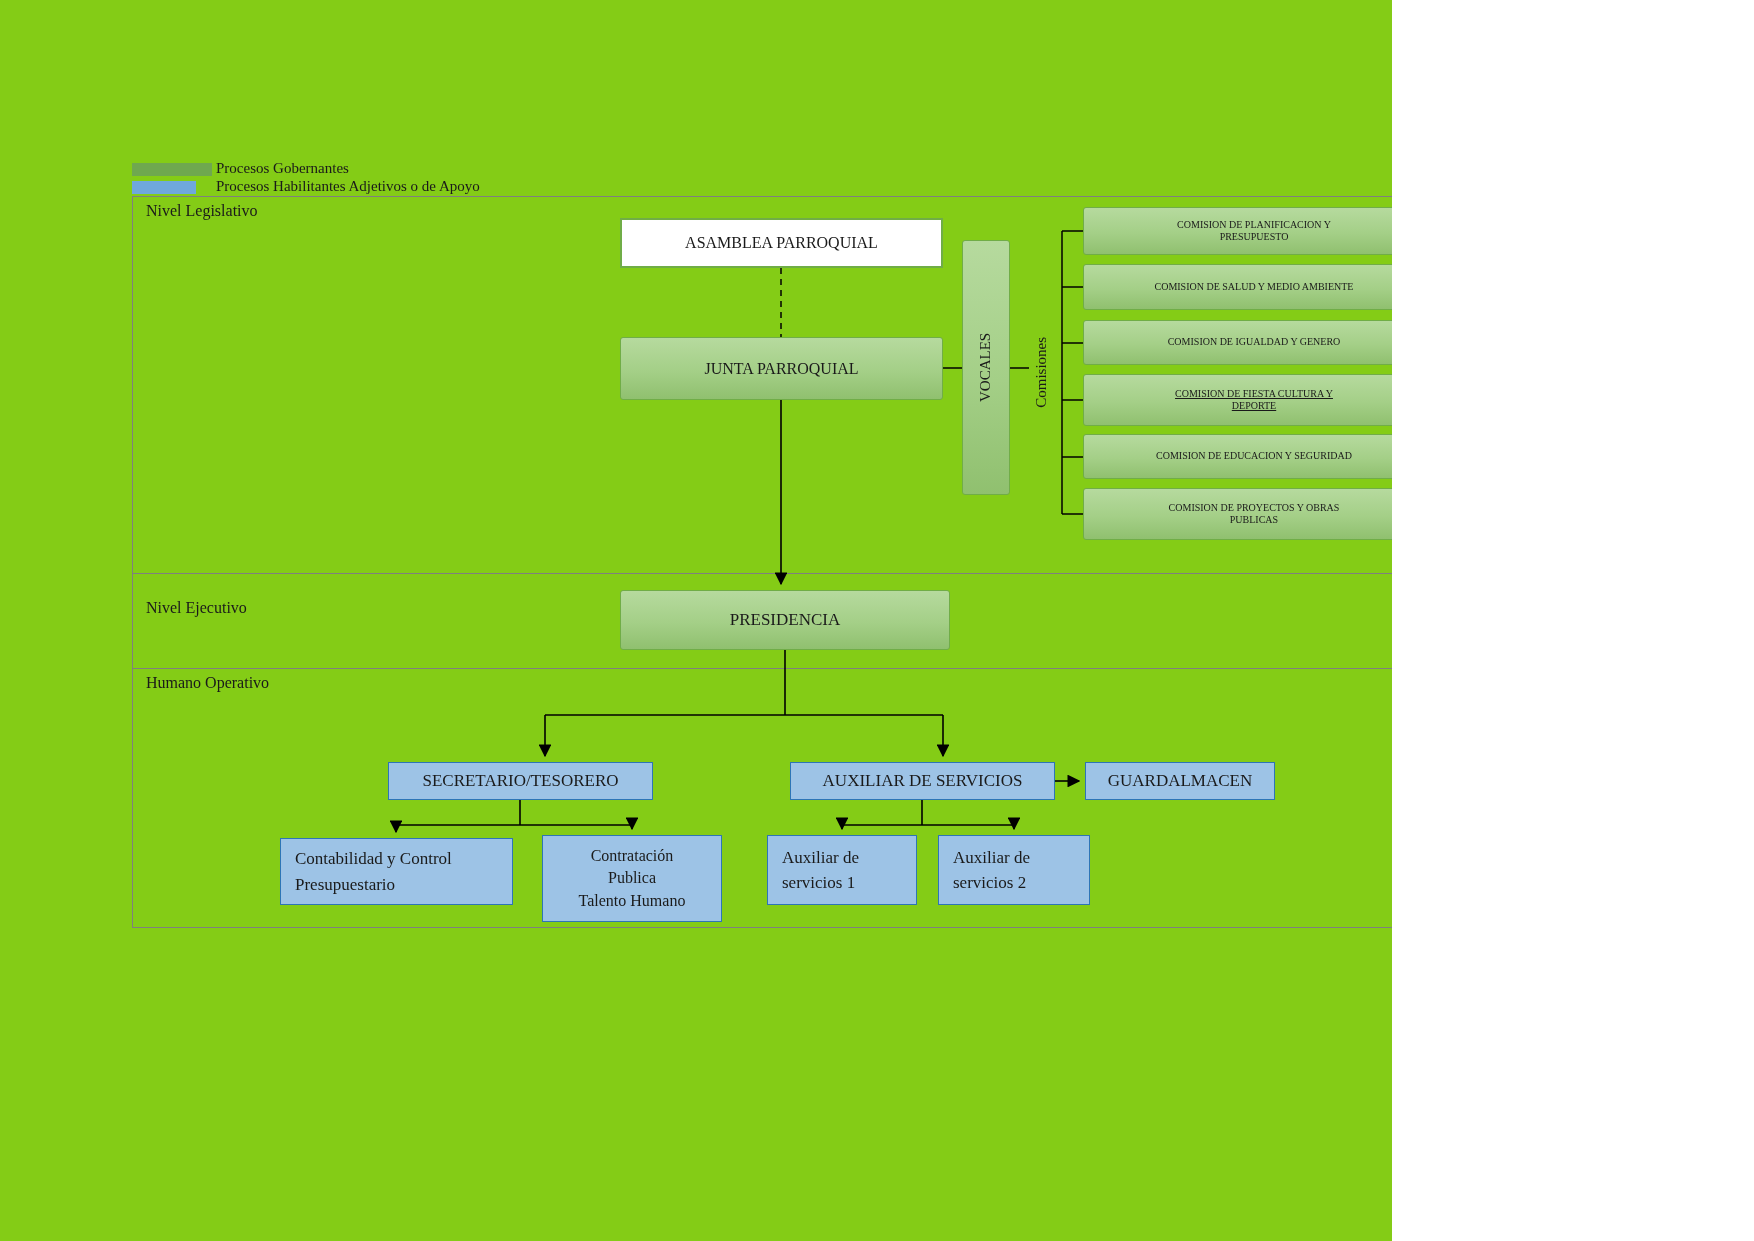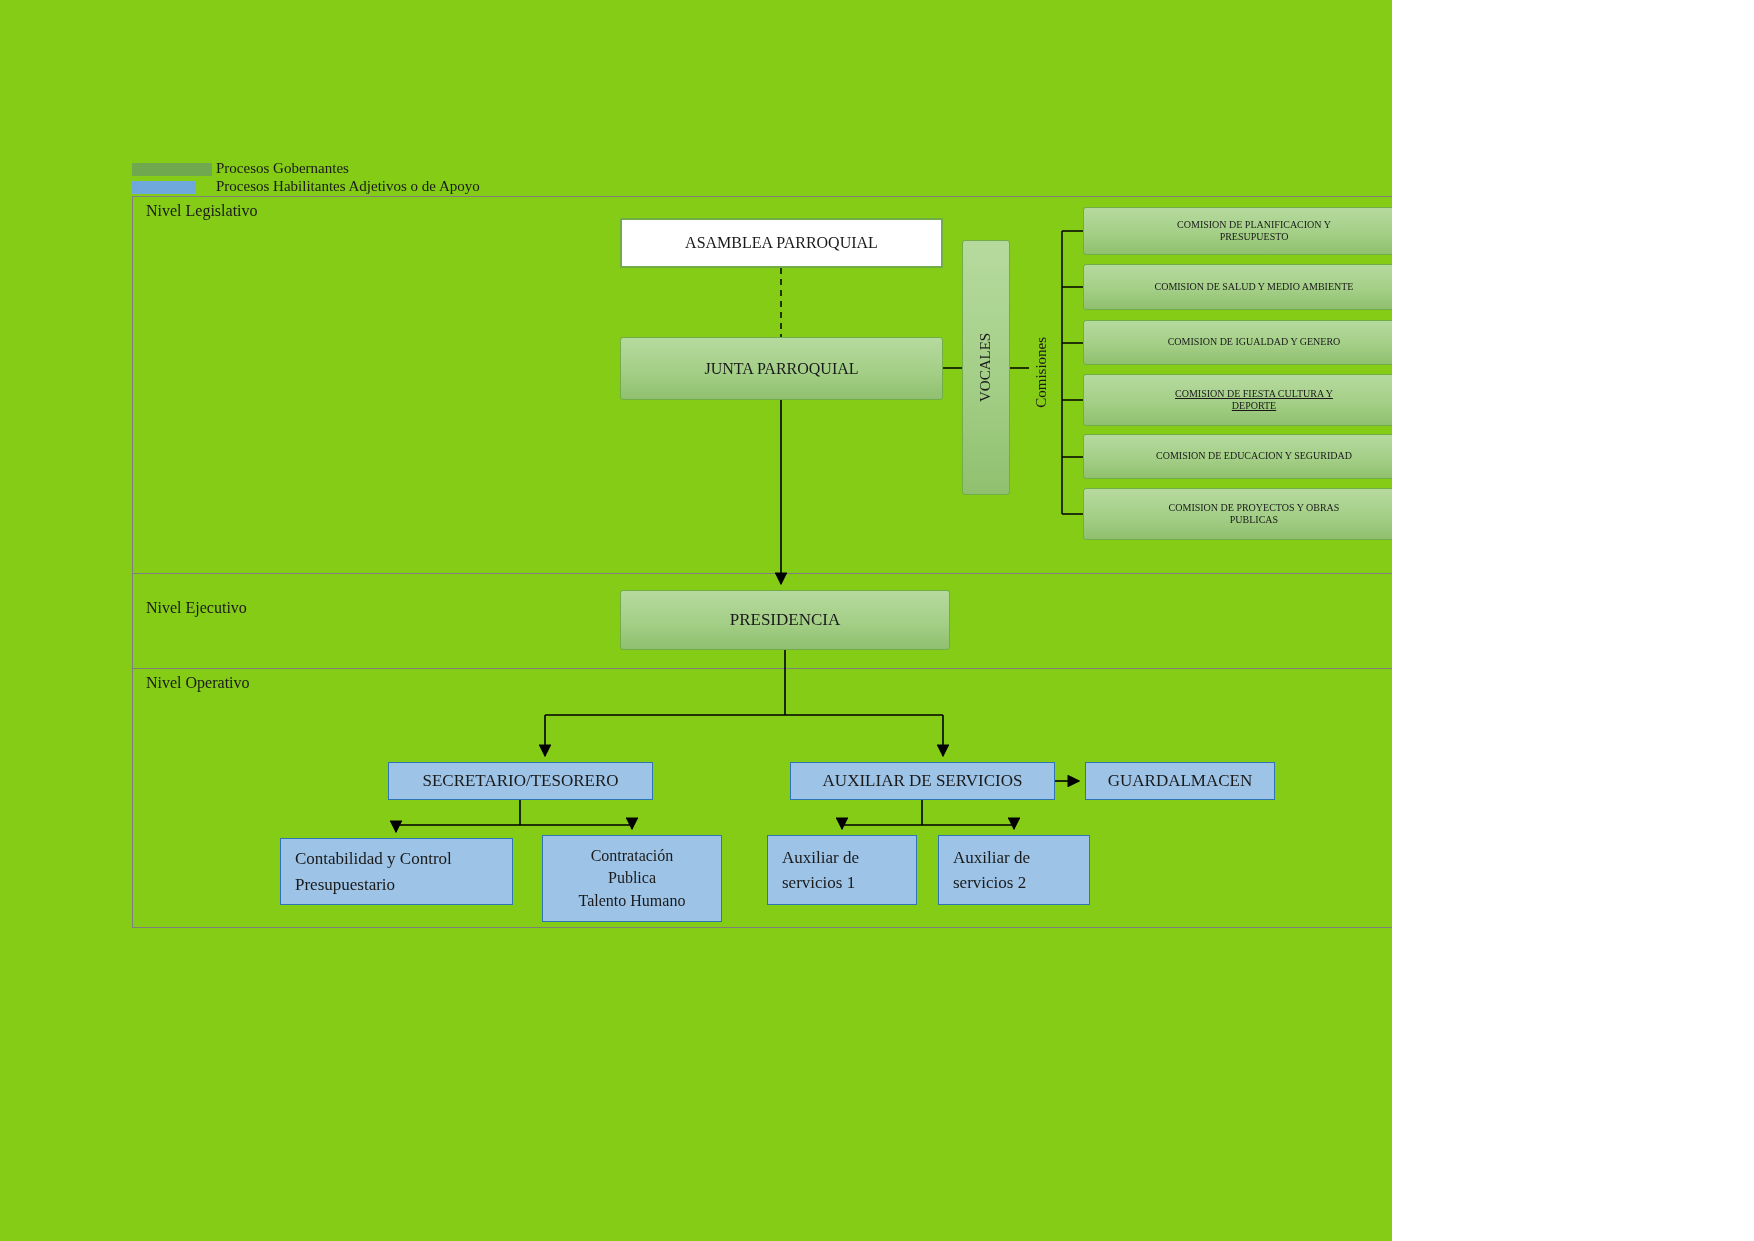--- a/index.html
+++ b/index.html
@@ -54,21 +54,21 @@
   <div class="legend-label" style="left:216px; top:160px;">Procesos Gobernantes</div>
   <div class="legend-swatch swatch-blue" style="left:132px; top:181px; width:64px;"></div>
   <div class="legend-label" style="left:216px; top:178px;">Procesos Habilitantes Adjetivos o de Apoyo</div>
 
   <div class="chart-frame"></div>
   <div class="divider" style="top:573px;"></div>
   <div class="divider" style="top:668px;"></div>
 
   <div class="level-label" style="left:146px; top:201px;">Nivel Legislativo</div>
   <div class="level-label" style="left:146px; top:578px;margin-top:20px;">Nivel Ejecutivo</div>
-  <div class="level-label" style="left:146px; top:673px;">Nivel Operativo</div>
+  <div class="level-label" style="left:146px; top:673px;">Humano Operativo</div>
 
   <svg class="connectors" viewBox="0 0 1754 1241" xmlns="http://www.w3.org/2000/svg">
     <defs>
       <marker id="arrow" viewBox="0 0 10 10" refX="9" refY="5" markerWidth="8" markerHeight="8" orient="auto">
         <path d="M0,0 L10,5 L0,10 z" fill="#000"></path>
       </marker>
     </defs>
 
     <line x1="781" y1="268" x2="781" y2="337" stroke="#000" stroke-width="1.5" stroke-dasharray="6 5"></line>
 

